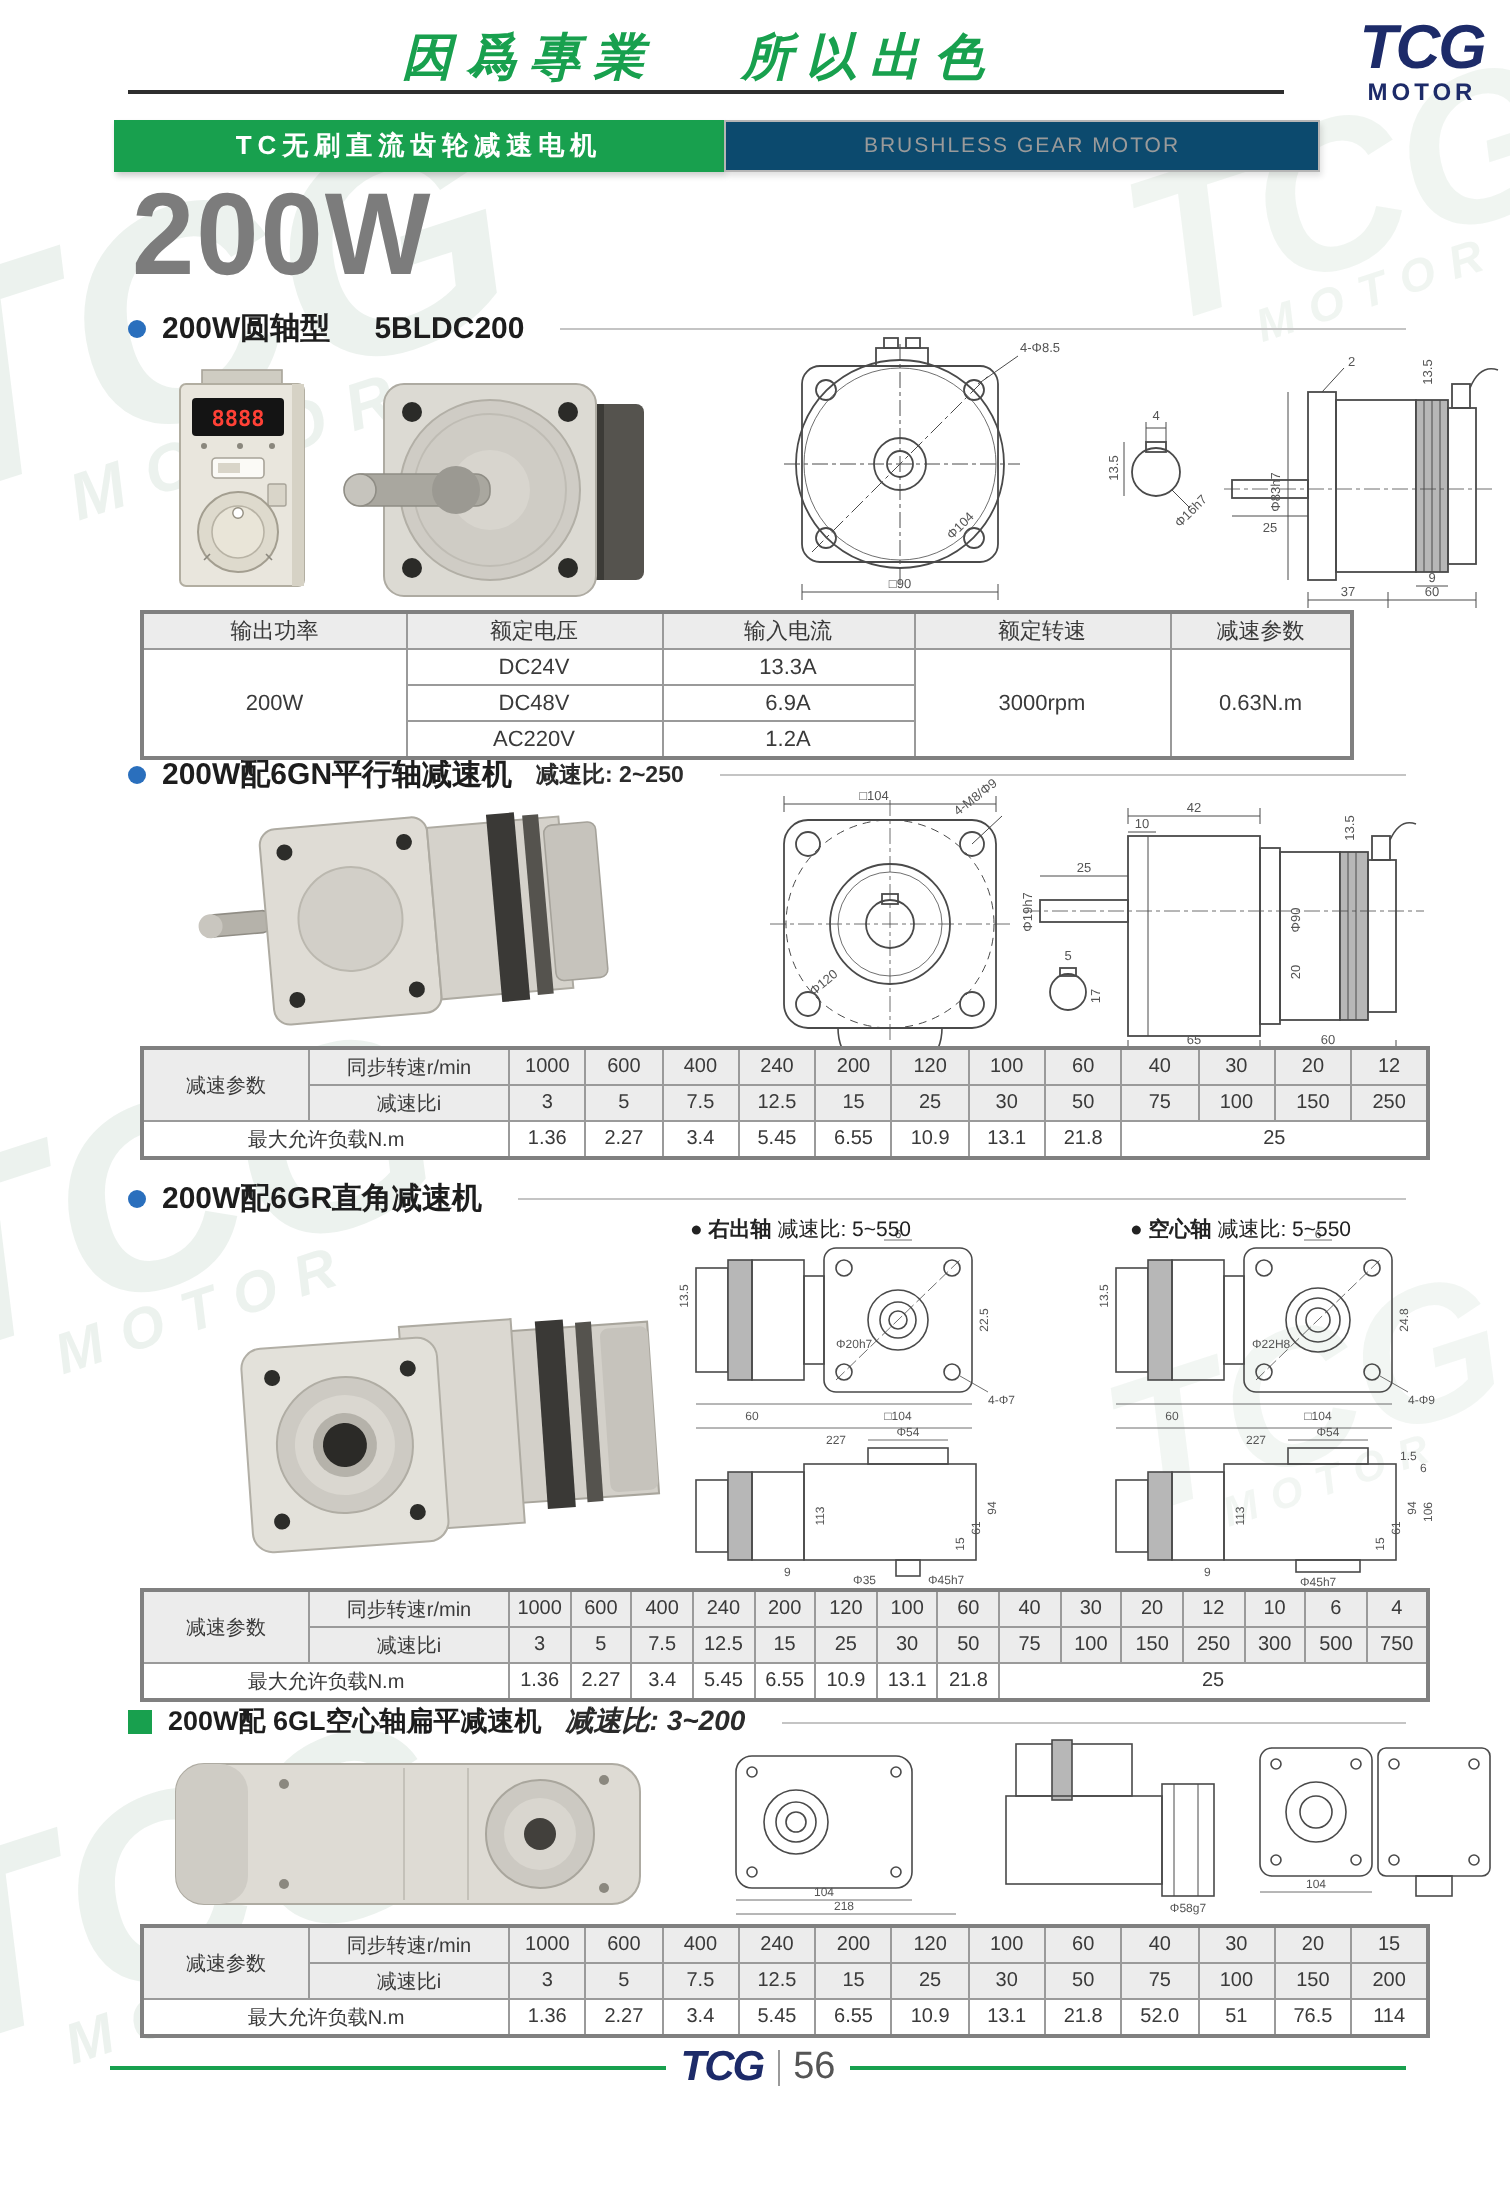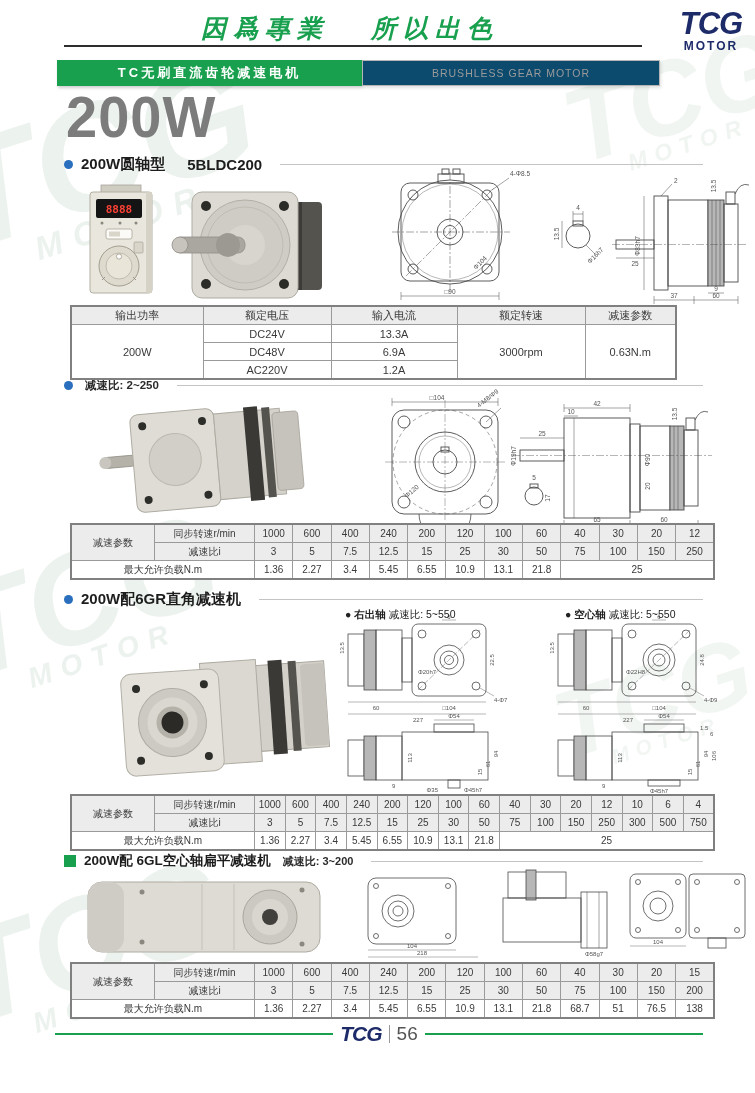--- a/index.html
+++ b/index.html
@@ -227,20 +227,21 @@
     </tr>
     <tr>
       <td>AC220V</td>
       <td>1.2A</td>
     </tr>
   </tbody>
     </table>
 
   <div class="sec-head" style="top:378px;">
     <span class="dot"></span>
+    <span class="sec-title">200W配6GN平行轴减速机</span>
     <span class="ratio-note">减速比: 2~250</span>
     <span class="sec-line"></span>
   </div>
 
   <svg class="abs" style="left:95px;top:392px;transform:rotate(-5deg);" width="240" height="126" viewBox="0 0 240 126">
     <rect x="8" y="56" width="32" height="11" rx="4" fill="#b5b2aa" stroke="#908d85" stroke-width=".8"></rect>
     <circle cx="10" cy="61.5" r="6" fill="#c9c6bf"></circle>
     <rect x="38" y="16" width="84" height="98" rx="8" fill="#dfdcd5" stroke="#aeaba2" stroke-width="1"></rect>
     <circle cx="50" cy="28" r="4" fill="#2d2d2a"></circle>
       <circle cx="110" cy="28" r="4" fill="#2d2d2a"></circle>
@@ -539,21 +540,21 @@
           <td class="">13.1</td>
           <td class="">21.8</td>
           <td colspan="7">25</td>
         </tr>
   </tbody>
     </table>
 
   <div class="sec-head" style="top:852px;">
     <span class="sq"></span>
     <span class="sec-title" style="font-size:13.5px;">200W配 6GL空心轴扁平减速机</span>
-    <span class="ratio-note" style="font-size:11px;">减速比: 3~200</span>
+    <span class="ratio-note" style="font-size:14px;font-style:italic;">减速比: 3~200</span>
     <span class="sec-line"></span>
   </div>
 
   <svg class="abs" style="left:82px;top:872px;" width="248" height="88" viewBox="0 0 248 88">
     <rect x="6" y="10" width="232" height="70" rx="14" fill="#dedbd4" stroke="#aeaba2" stroke-width="1"></rect>
     <rect x="6" y="10" width="36" height="70" rx="14" fill="#cfccc5"></rect>
     <line x1="120" y1="12" x2="120" y2="78" stroke="#c4c1b9" stroke-width="1"></line>
     <line x1="152" y1="12" x2="152" y2="78" stroke="#c4c1b9" stroke-width="1"></line>
     <circle cx="188" cy="45" r="27" fill="#ccc9c2" stroke="#a9a69d" stroke-width="1"></circle>
     <circle cx="188" cy="45" r="18" fill="#d9d6cf"></circle>
@@ -639,24 +640,24 @@
     <tr>
       <td colspan="2">最大允许负载N.m</td>
     <td class="">1.36</td>
           <td class="">2.27</td>
           <td class="">3.4</td>
           <td class="">5.45</td>
           <td class="">6.55</td>
           <td class="">10.9</td>
           <td class="">13.1</td>
           <td class="">21.8</td>
-          <td class="">68.7</td>
+          <td class="">52.0</td>
           <td class="">51</td>
           <td class="">76.5</td>
-          <td class="">138</td>
+          <td class="">114</td>
         </tr>
   </tbody>
     </table>
 
   <div class="footer">
     <span class="fline"></span>
     <span class="ftcg">TCG</span>
     <span class="fsep"></span>
     <span class="fpage">56</span>
     <span class="fline"></span>

